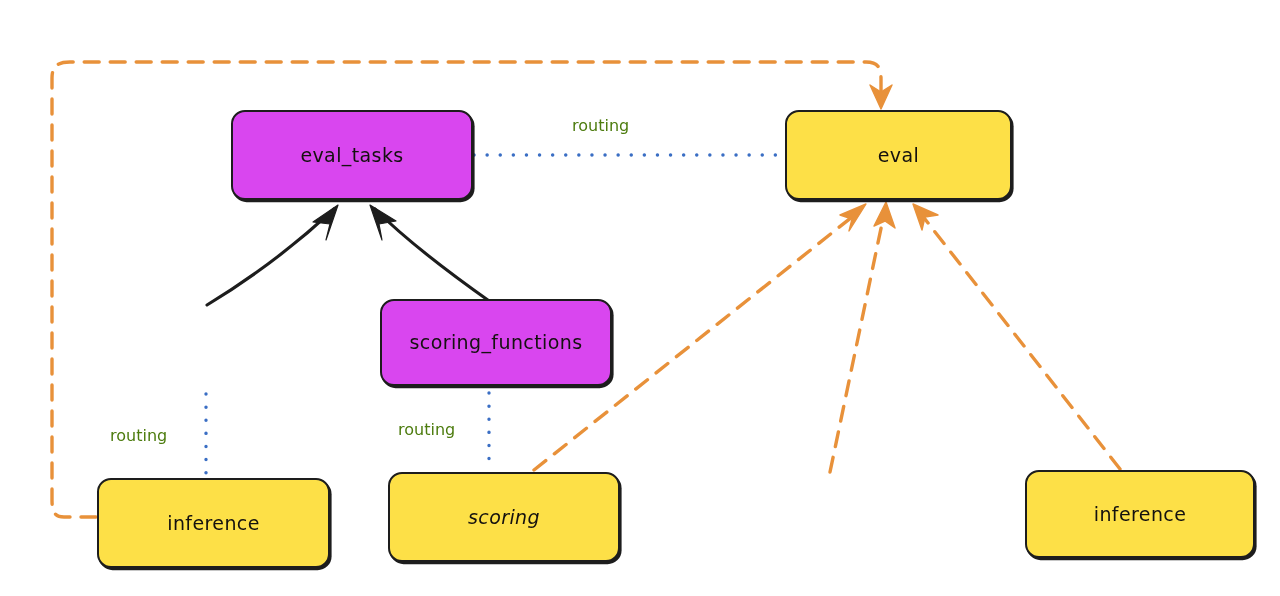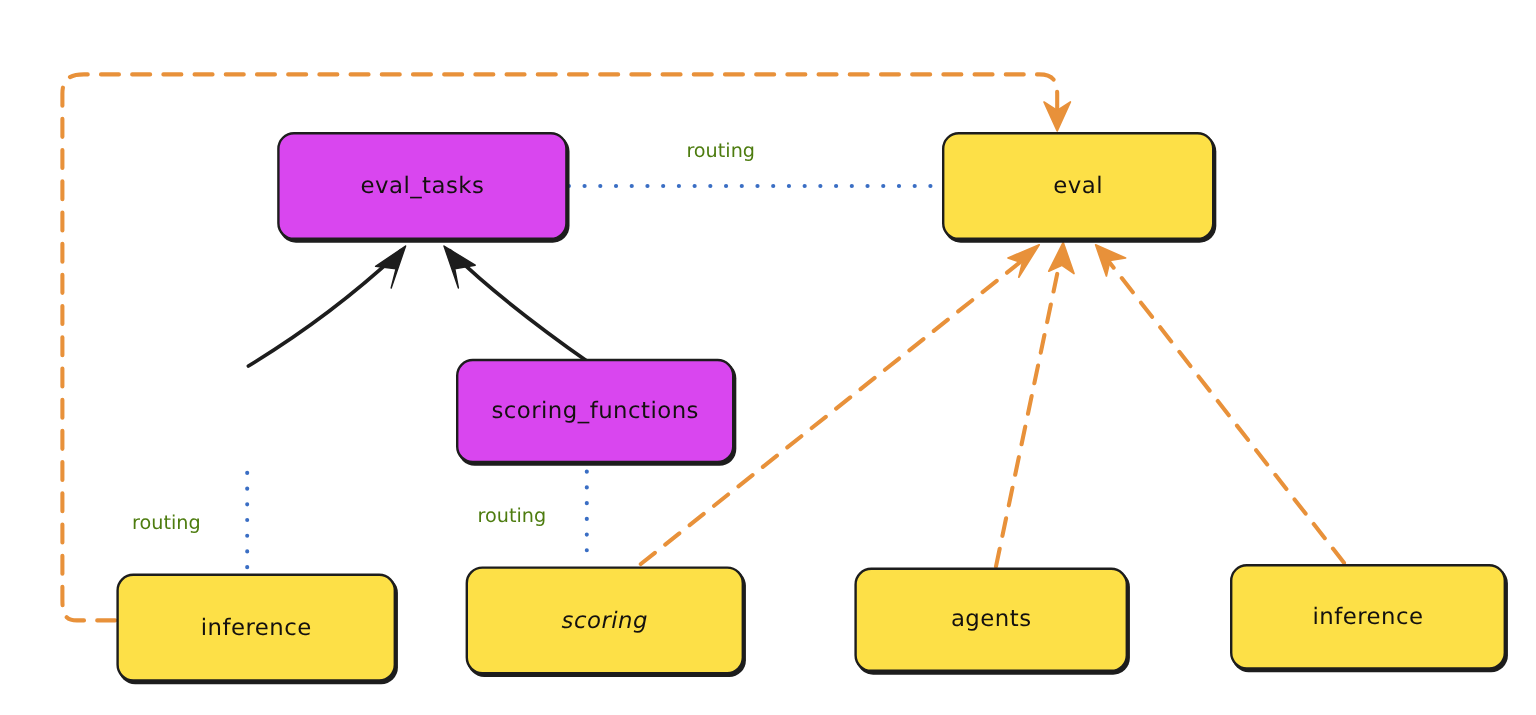--- a/index.html
+++ b/index.html
@@ -128,21 +128,18 @@
   </div>
 
   <div class="node provider" style="left:97px; top:478px; width:233px; height:90px;">
     <span class="node-label">inference</span>
   </div>
 
   <div class="node provider" style="left:388px; top:472px; width:232px; height:90px;font-style:italic;">
     <span class="node-label">scoring</span>
   </div>
 
-  <div class="node provider" style="left:712px; top:473px; width:228px; height:87px;">
-    <span class="node-label">agents</span>
-  </div>
 
   <div class="node provider" style="left:1025px; top:470px; width:230px; height:88px;text-align:center;">
     <span class="node-label">inference</span>
   </div>
 
 </div>
 
 </body></html>

